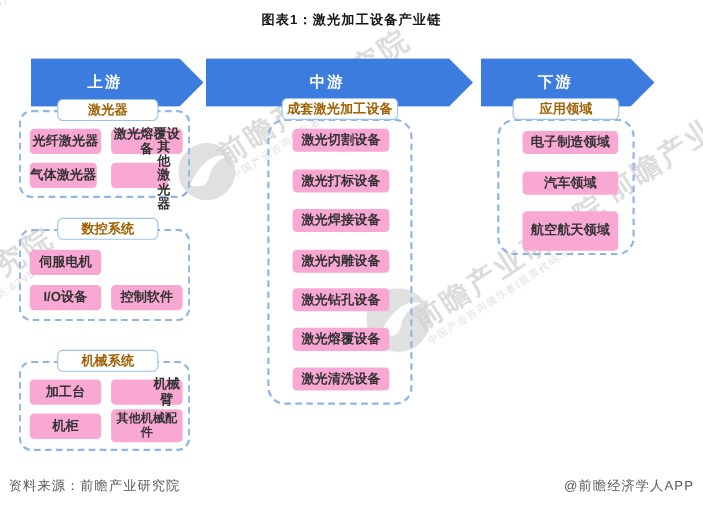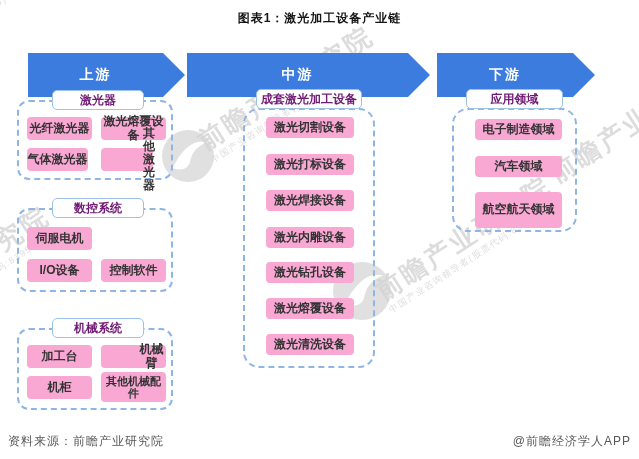--- a/index.html
+++ b/index.html
@@ -30,21 +30,21 @@
     padding-right:22px;box-sizing:border-box;
     clip-path:polygon(0 0,calc(100% - 22px) 0,100% 50%,calc(100% - 22px) 100%,0 100%);
   }
   .group{
     position:absolute;border:2px dashed #8fb5e5;border-radius:14px;
     box-sizing:border-box;background:transparent;
   }
   .gtitle{
     position:absolute;background:#ffffff;border:1.5px solid #9cc2e8;border-radius:5px;
     display:flex;align-items:center;justify-content:center;
-    font-size:12px;font-weight:600;color:#701a75;box-sizing:border-box;z-index:3;
+    font-size:12px;font-weight:600;color:#a16207;box-sizing:border-box;z-index:3;
   }
   .item{
     position:absolute;background:#f9a8d4;border-radius:4px;
     display:flex;align-items:center;justify-content:center;text-align:center;
     font-size:12px;font-weight:600;color:#333333;box-sizing:border-box;z-index:2;
     line-height:1.1;
   }
   .item.small-text{font-size:11px;}
   .src{
     position:absolute;top:433px;left:8px;font-size:12px;color:#595959;letter-spacing:1px;

